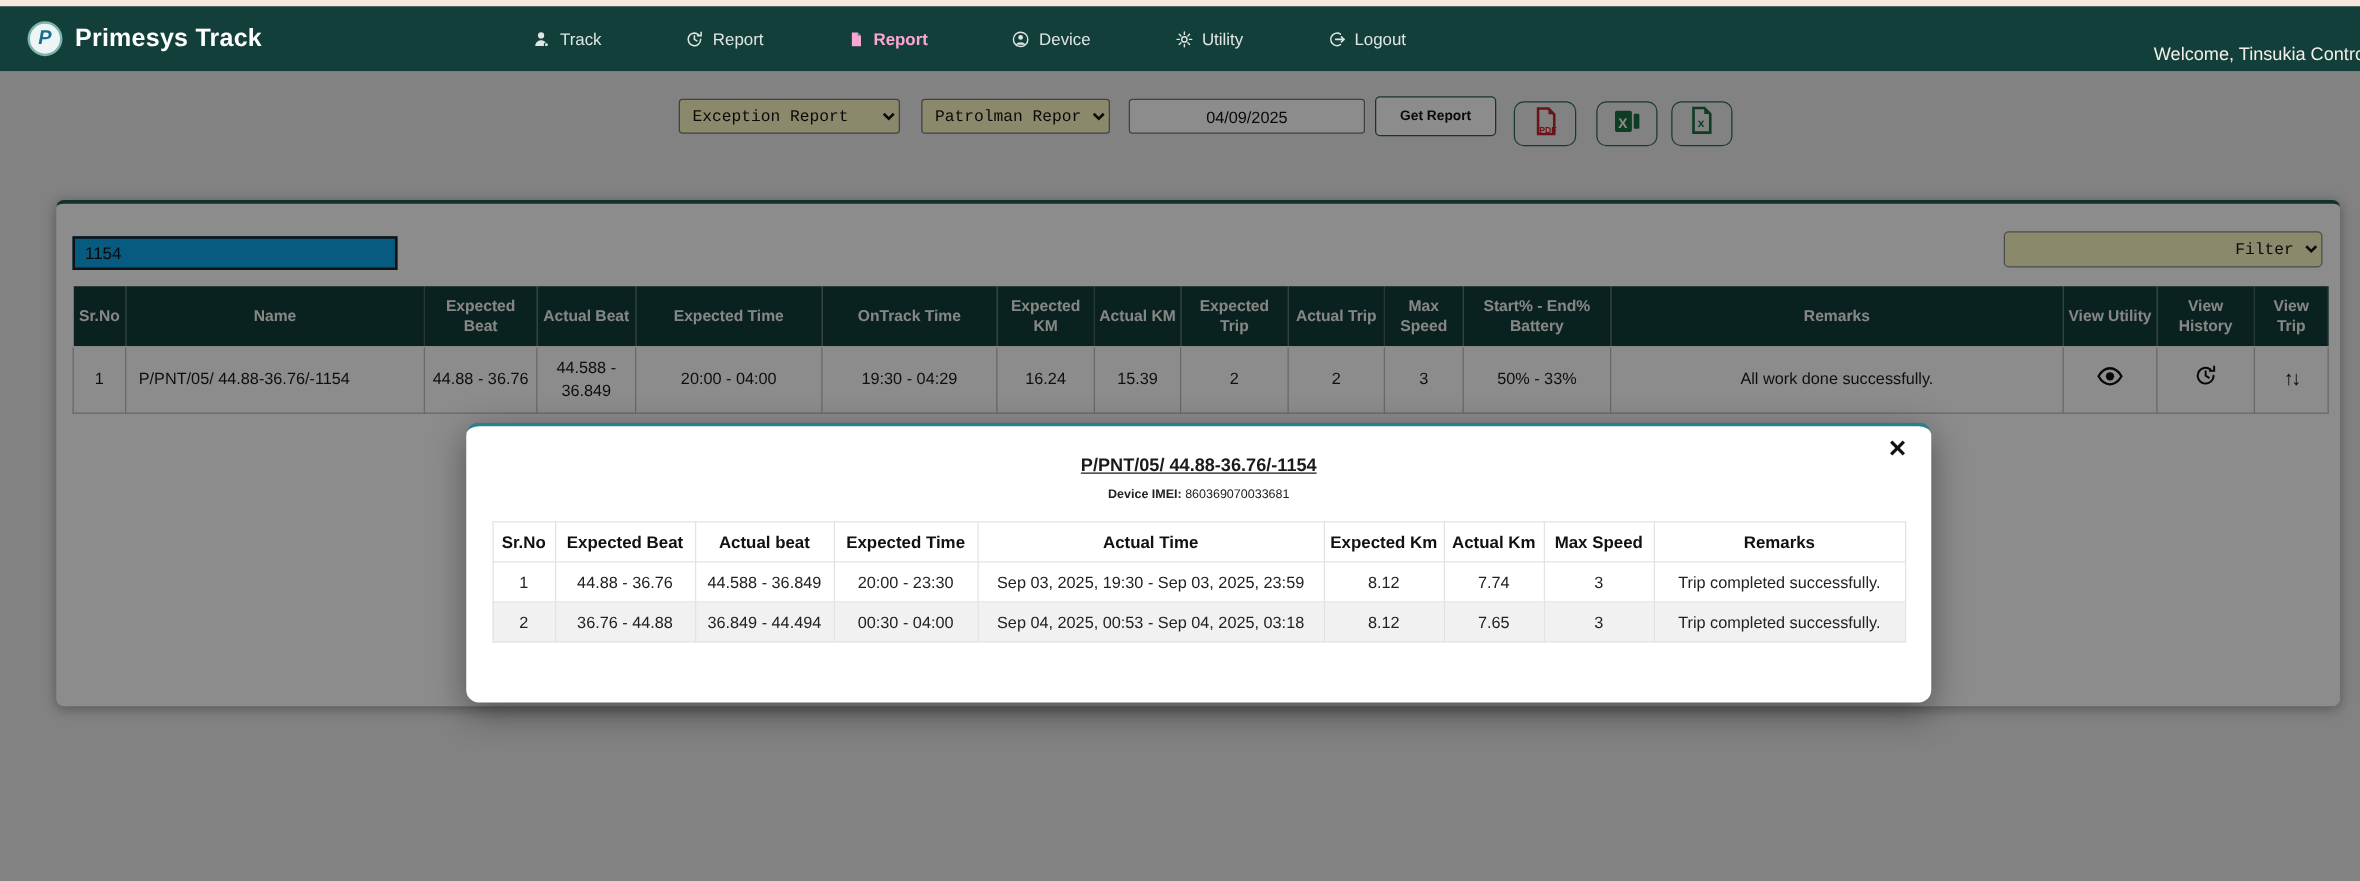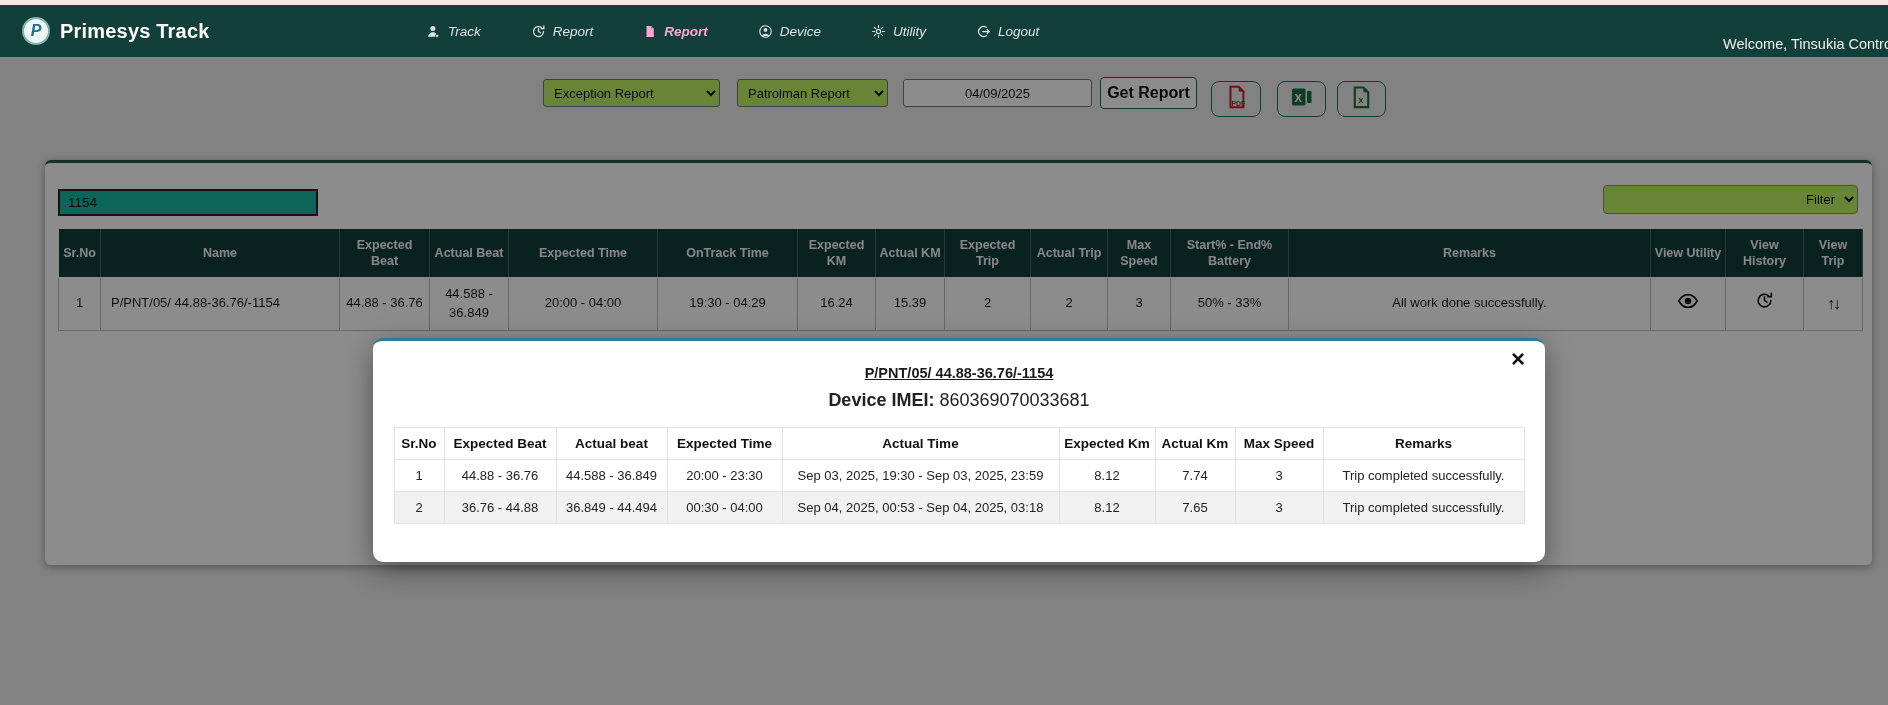--- a/index.html
+++ b/index.html
@@ -9,42 +9,42 @@
   
   .top-strip { height:5px; background:#f6e8dc; width:100%; }
 
   
   .header { height:52px; background:#123f39; position:relative; display:flex; align-items:center; }
   .brand { position:absolute; left:22px; top:0; height:52px; display:flex; align-items:center; gap:10px; }
   .logo { width:28px; height:28px; border-radius:50%; background:#eef6f5; border:2px solid #7fb3ae;
           display:flex; align-items:center; justify-content:center; font-weight:bold; font-size:16px;
           color:#1b6f8c; font-style:italic; }
   .brand-name { color:#ffffff; font-size:20px; font-weight:bold; letter-spacing:.2px; }
-  .nav { position:absolute; left:426px; top:0; height:52px; display:flex; align-items:center; gap:50px;font-style:italic; }
+  .nav { position:absolute; left:426px; top:0; height:52px; display:flex; align-items:center; gap:67px; }
   .nav-item { display:flex; align-items:center; gap:7px; color:#dfe5e3; font-size:13.5px; cursor:pointer; white-space:nowrap; }
   .nav-item svg { display:block; }
   .nav-item.active { color:#f9a8d4; font-weight:bold; }
   .welcome { position:absolute; right:-4px; bottom:5px; color:#f3efe9; font-size:14.5px; white-space:nowrap; }
 
   
   .ctrl { position:absolute; z-index:1; }
-  select.ui-select { width:100%; height:100%; font-family:Liberation Sans, sans-serif; font-size:13px;
-          border:1px solid #777; border-radius:3px; background:#bef264; padding:0 6px; color:#111; }
+  select.ui-select { width:100%; height:100%; font-family:Liberation Mono, monospace; font-size:13px;
+          border:1px solid #777; border-radius:3px; background:#fef9c3; padding:0 6px; color:#111; }
   input.ui-date { width:100%; height:100%; font-family:"Liberation Sans",sans-serif; font-size:13px; text-align:center;
           border:1px solid #777; border-radius:3px; background:#fff; color:#111; }
   .get-report { width:100%; height:100%; background:#fff; border:1px solid #2a5d55; border-radius:4px;
-          font-family:"Liberation Sans",sans-serif; font-size:16px; font-weight:bold; color:#111; cursor:pointer; }
+          font-family:"Liberation Sans",sans-serif; font-size:11px; font-weight:bold; color:#111; cursor:pointer; }
   .icon-btn { display:flex; align-items:center; justify-content:center; border:1.5px solid #2a6b60;
           border-radius:8px; background:transparent; cursor:pointer; }
 
   
   .panel { position:absolute; left:45px; top:160px; width:1827px; height:405px; background:#ffffff;
            border-top:3px solid #215952; border-radius:6px; box-shadow:0 2px 10px rgba(0,0,0,.35); z-index:1; }
   .search-input { position:absolute; left:13px; top:26px; width:260px; height:27px; border:2px solid #222;
-           background:#14b8a6; font-family:"Liberation Sans",sans-serif; font-size:13.5px; padding:0 8px; color:#111; }
+           background:#0ea5e9; font-family:"Liberation Sans",sans-serif; font-size:13.5px; padding:0 8px; color:#111; }
   .panel-title-row { position:absolute; left:0; right:0; top:35px; text-align:center; font-size:15.5px; font-weight:800; color:#181818; }
   .panel-title-date { color:#2525c9; margin-left:22px; }
   .filter-wrap { position:absolute; right:14px; top:22px; width:255px; height:29px; }
   .filter-wrap select { border:1px solid #8a8a8a; border-radius:4px; font-size:13px;text-align:right; }
 
   table.main-table { position:absolute; left:13px; top:66px; width:1804px; border-collapse:collapse; table-layout:fixed; }
   table.main-table th { background:#133f39; color:#f5f5f5; font-size:12.5px; font-weight:bold;
         border:1px solid rgba(255,255,255,.22); border-top:none; padding:5px 3px; height:48px; text-align:center; line-height:1.3; }
   table.main-table td { background:#fff; color:#1b1b1b; font-size:13px; border:1px solid #bdbdbd;
         padding:4px 3px; height:53px; text-align:center; line-height:1.45; }
@@ -55,21 +55,21 @@
   
   .backdrop { position:absolute; left:0; top:57px; right:0; bottom:0; background:rgba(0,0,0,0.45); z-index:40; }
 
   
   .modal { position:absolute; left:373px; top:338px; width:1172px; height:224px; background:#ffffff;
            border-top:3px solid #2e7f8e; border-radius:10px; box-shadow:0 8px 28px rgba(0,0,0,.4); z-index:60; }
   .modal-close { position:absolute; top:6px; right:20px; font-size:24px; font-weight:bold; color:#111;
            cursor:pointer; line-height:1; }
   .modal-title { text-align:center; margin-top:24px; font-size:14.5px; font-weight:800; color:#1a1a1a;
            text-decoration:underline; cursor:pointer; }
-  .modal-imei { text-align:center; margin-top:9px; font-size:18px; color:#222; }
+  .modal-imei { text-align:center; margin-top:9px; font-size:10px; color:#222; }
   .modal-imei .lbl { font-weight:bold; }
   table.modal-table { margin:16px auto 0; width:1130px; border-collapse:collapse; table-layout:fixed; }
   table.modal-table th { border:1px solid #dfe3e7; background:#fff; color:#111; font-size:13.5px;
         font-weight:bold; padding:8px 4px; text-align:center; }
   table.modal-table td { border:1px solid #dfe3e7; color:#222; font-size:13px; padding:8px 4px; text-align:center; }
   table.modal-table tr.striped td { background:#f1f1f1; }
 </style>
 </head>
 <body>
 

